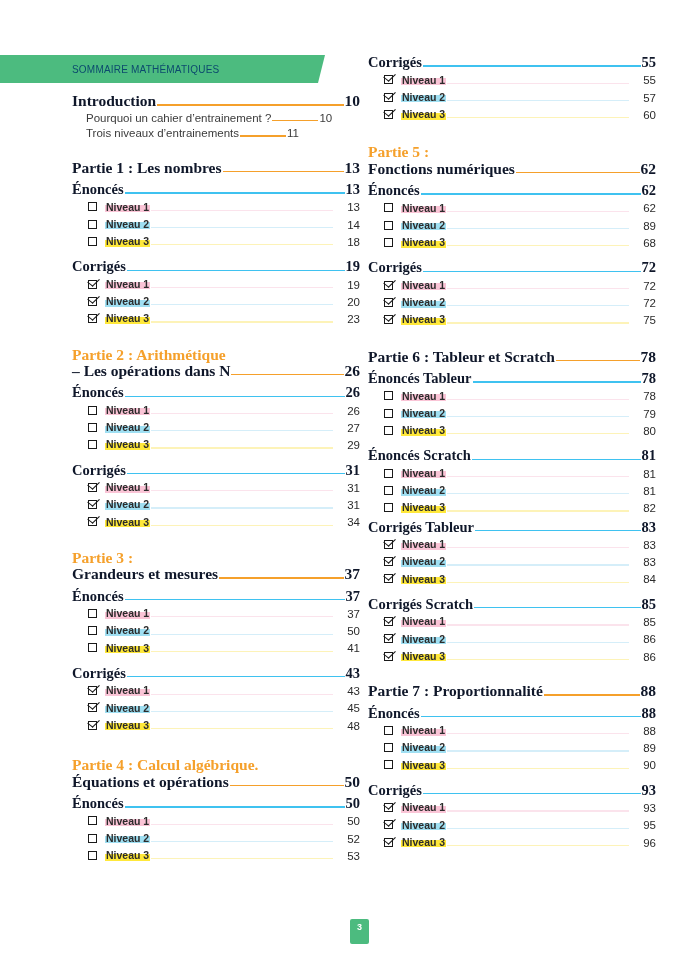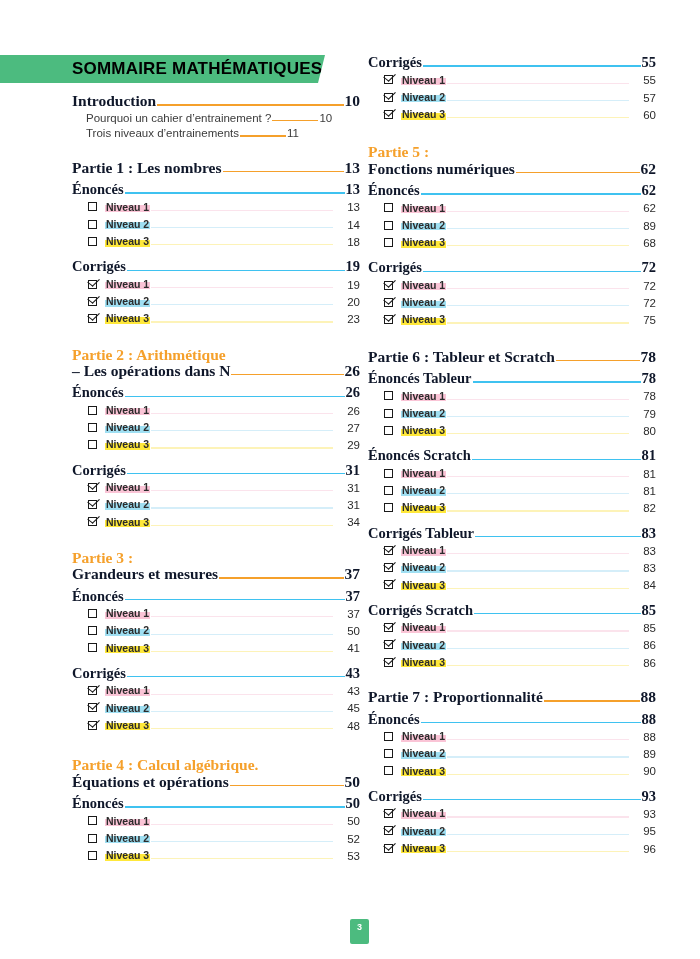--- a/index.html
+++ b/index.html
@@ -23,23 +23,23 @@
     width: 325px;
     height: 28px;
     background: #4cbb7f;
     display: flex;
     align-items: center;
     box-sizing: border-box;
     padding-left: 72px;
     clip-path: polygon(0 0, 100% 0, calc(100% - 7px) 100%, 0 100%);
   }
   .banner-title {
-    color: #000000;
-    font-size: 17px;
-    font-weight: bold;
+    color: #0c4a6e;
+    font-size: 10px;
+    font-weight: normal;
     letter-spacing: 0.2px;
     white-space: nowrap;
     font-family: "Liberation Sans", sans-serif;
   }
 
   
   .col {
     position: absolute;
     top: 0;
     width: 288px;
@@ -622,21 +622,21 @@
   </div>
   <div class="row niveau lv3">
     <span class="lbl">
       <span class="cbox"></span>
       <span class="hl">Niveau 3</span>
     </span>
     <span class="leader"></span>
     <span class="pg">82</span>
   </div>
 
-  <div class="row sect" style="margin-top:11px;">
+  <div class="row sect" style="margin-top:5px;">
     <span class="lbl">Corrigés Tableur</span>
     <span class="leader"></span>
     <span class="pg">83</span>
   </div>
   <div class="row niveau lv1">
     <span class="lbl">
       <span class="cbox checked"></span>
       <span class="hl">Niveau 1</span>
     </span>
     <span class="leader"></span>

